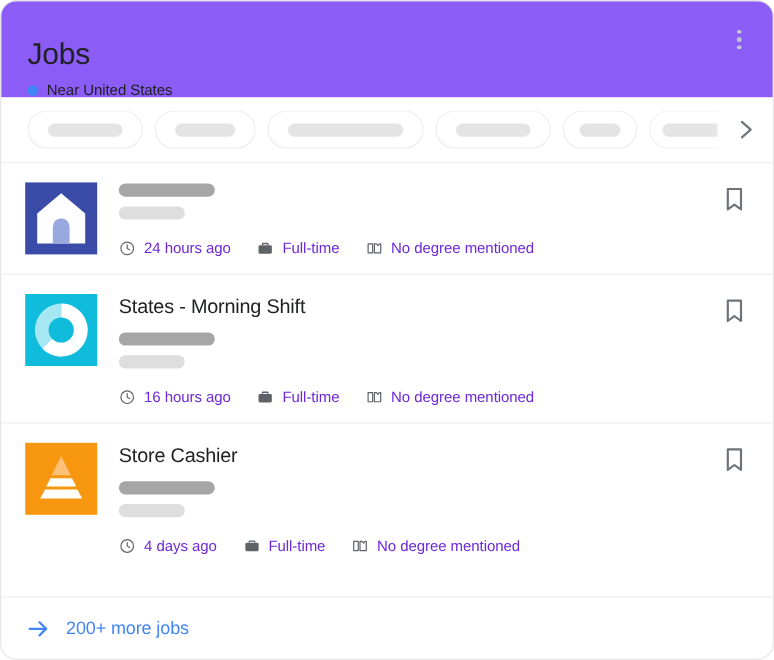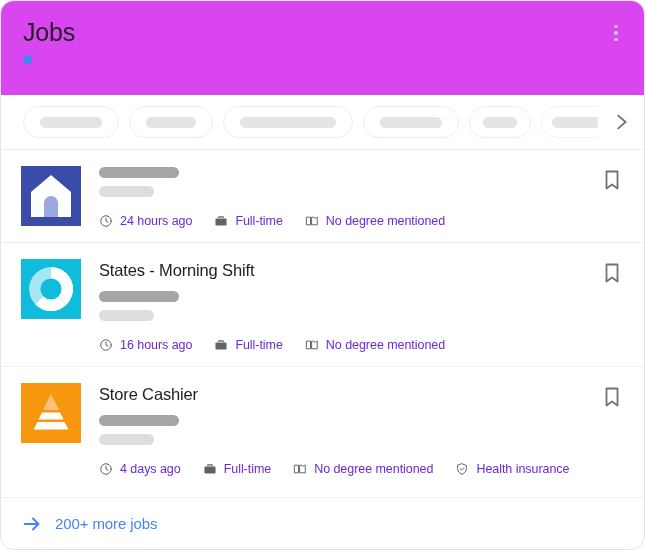--- a/index.html
+++ b/index.html
@@ -20,23 +20,23 @@
     border: 1px solid #e6e6e6;
     border-radius: 14px;
     overflow: hidden;
     display: flex;
     flex-direction: column;
   }
 
   
   .header {
     position: relative;
-    height: 94px;
-    background: #d946ef;
-    padding: 16px 20px 0 22px;
+    height: 80px;
+    background: #8b5cf6;
+    padding: 29px 20px 0 22px;
     flex: 0 0 auto;
   }
   .header-title {
     font-size: 25px;
     line-height: 30px;
     font-weight: 400;
     color: #202124;
     letter-spacing: -0.2px;
   }
   .header-sub {
@@ -228,20 +228,21 @@
 </style>
 </head>
 <body>
 
 <div class="widget">
 
   <div class="header">
     <div class="header-title">Jobs</div>
     <div class="header-sub">
       <span class="loc-dot"></span>
+      <span class="header-sub-text">Near United States</span>
     </div>
     <div class="kebab">
       <i></i>
         <i></i>
         <i></i>
     </div>
   </div>
 
   <div class="chips-wrap">
     <div class="chips">
@@ -389,29 +390,20 @@
               <span class="meta-text">Full-time</span>
             </div>
             <div class="meta-item">
               <span style="display: flex;">
                 <svg class="meta-icon" viewBox="0 0 24 24" fill="none" stroke="#5f6368" stroke-width="1.7" stroke-linecap="round" stroke-linejoin="round">
                   <path d="M3 5.5h6.5v13H3z"></path>
                   <path d="M12 5.5h3.2l2 2.4 2 -2.4h1.8v13H12z"></path>
                 </svg>
               </span>
               <span class="meta-text">No degree mentioned</span>
-            </div>
-            <div class="meta-item">
-              <span style="display: flex;">
-                <svg class="meta-icon" viewBox="0 0 24 24" fill="none" stroke="#5f6368" stroke-width="1.7" stroke-linecap="round" stroke-linejoin="round">
-                  <path d="M12 3l7.5 3v5.4c0 4.4-3.1 8.2-7.5 9.6-4.4-1.4-7.5-5.2-7.5-9.6V6z"></path>
-                  <polyline points="9 11.8 11.3 14 15 10"></polyline>
-                </svg>
-              </span>
-              <span class="meta-text">Health insurance</span>
             </div>
           </div>
         </div>
         <div class="bookmark"><svg viewBox="0 0 24 24" fill="none" stroke="#6f7378" stroke-width="1.8" stroke-linejoin="round">
             <path d="M6.5 3.5h11v17l-5.5-4-5.5 4z"></path>
           </svg></div>
       </div>
     </div>
 
   <div class="footer">

